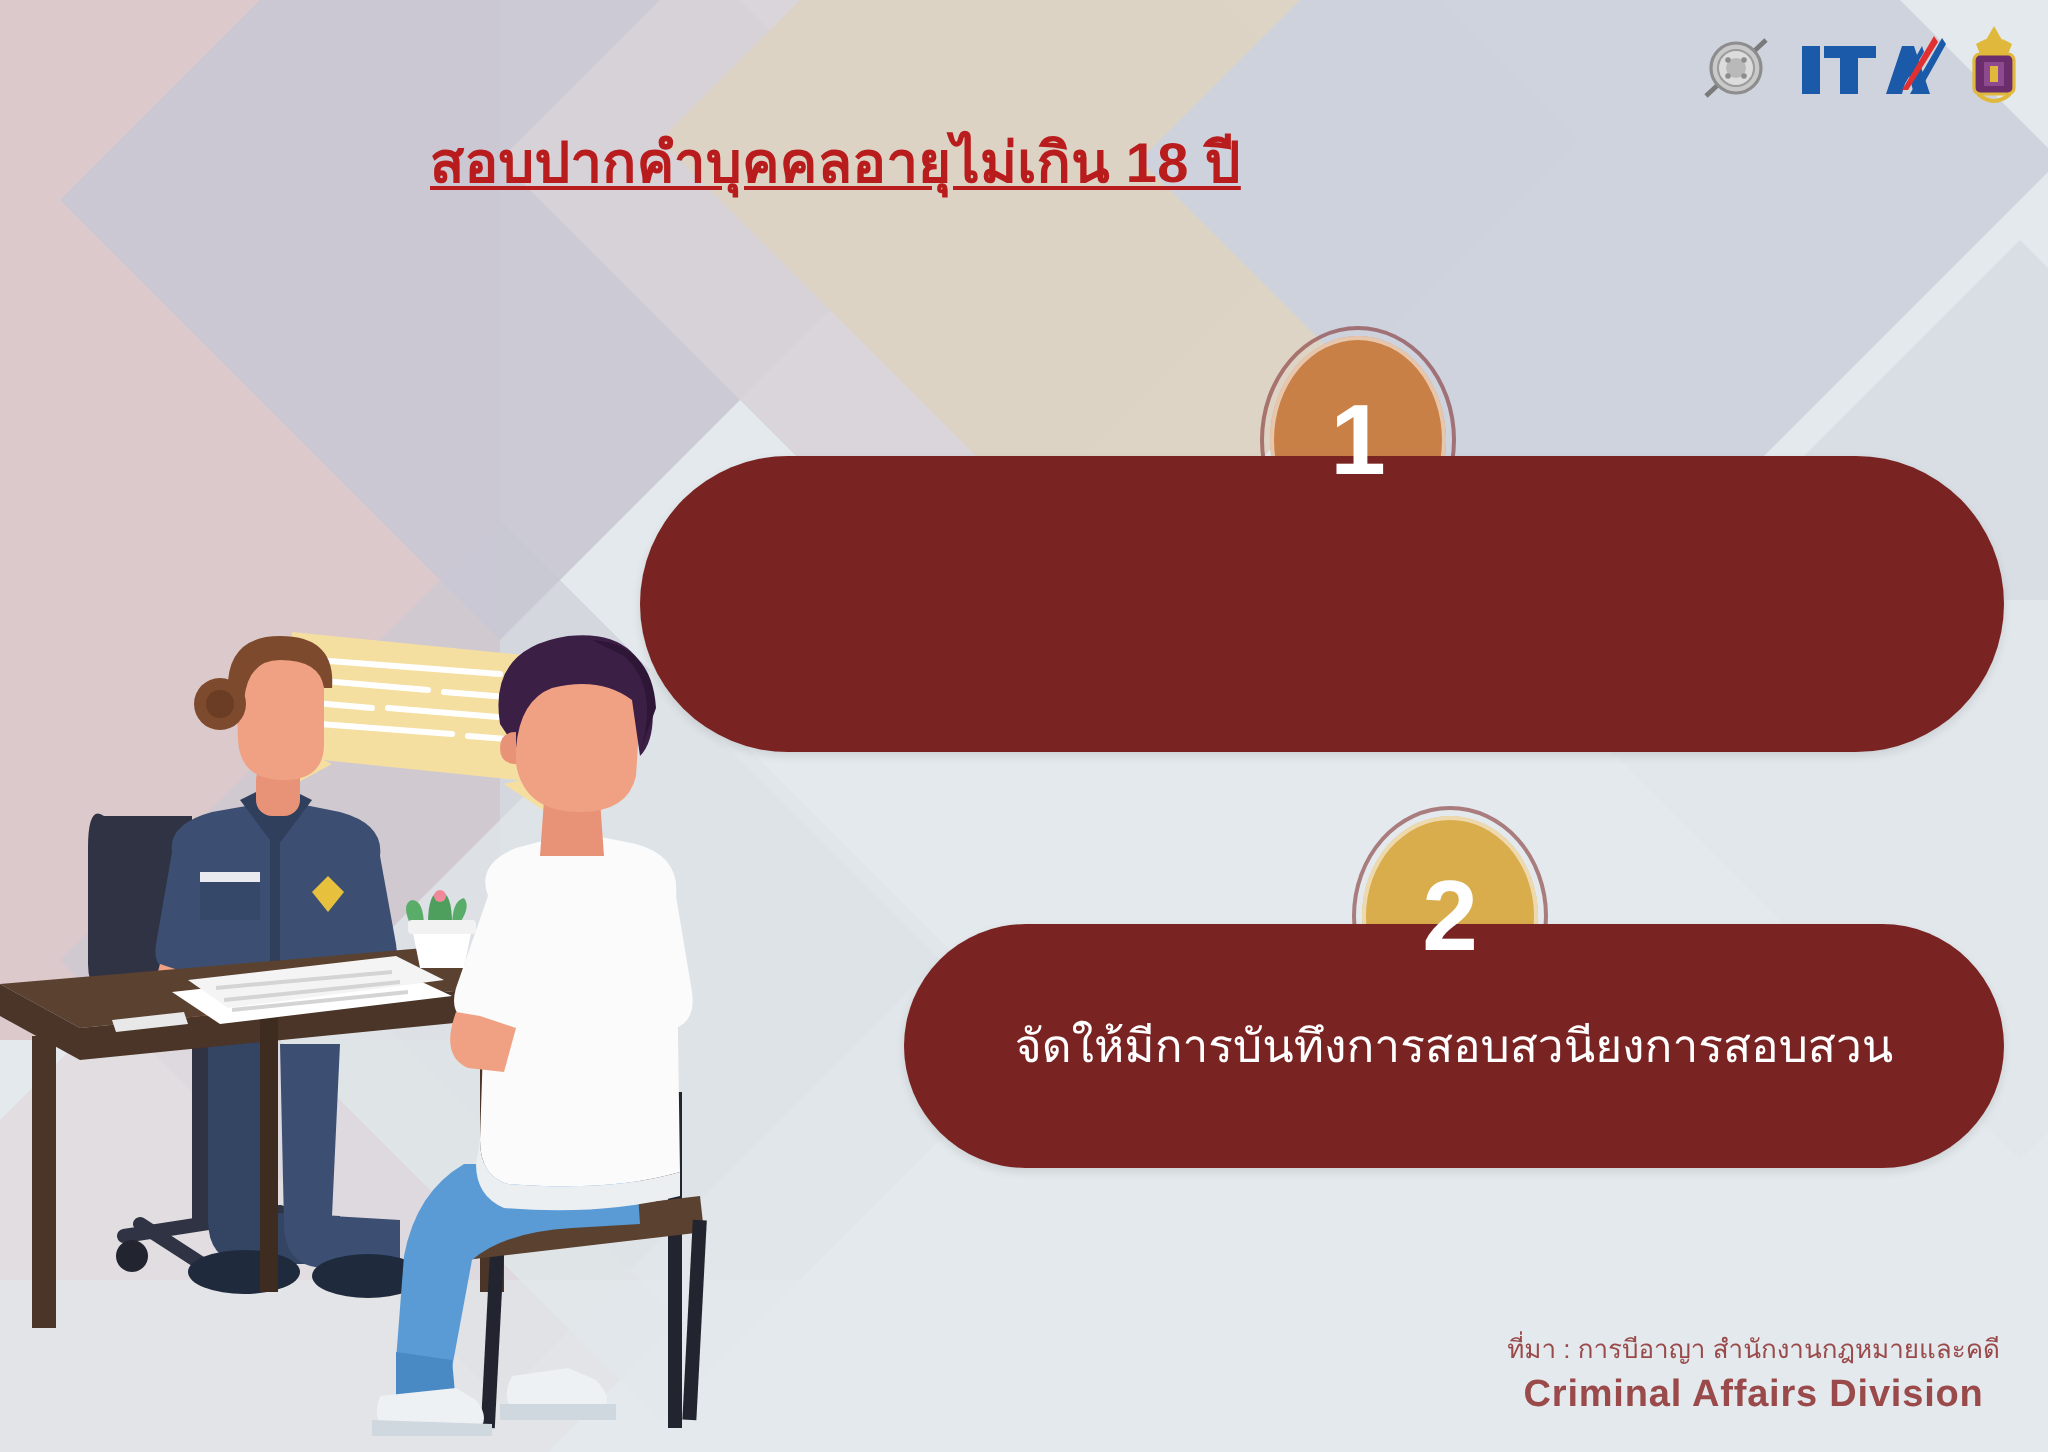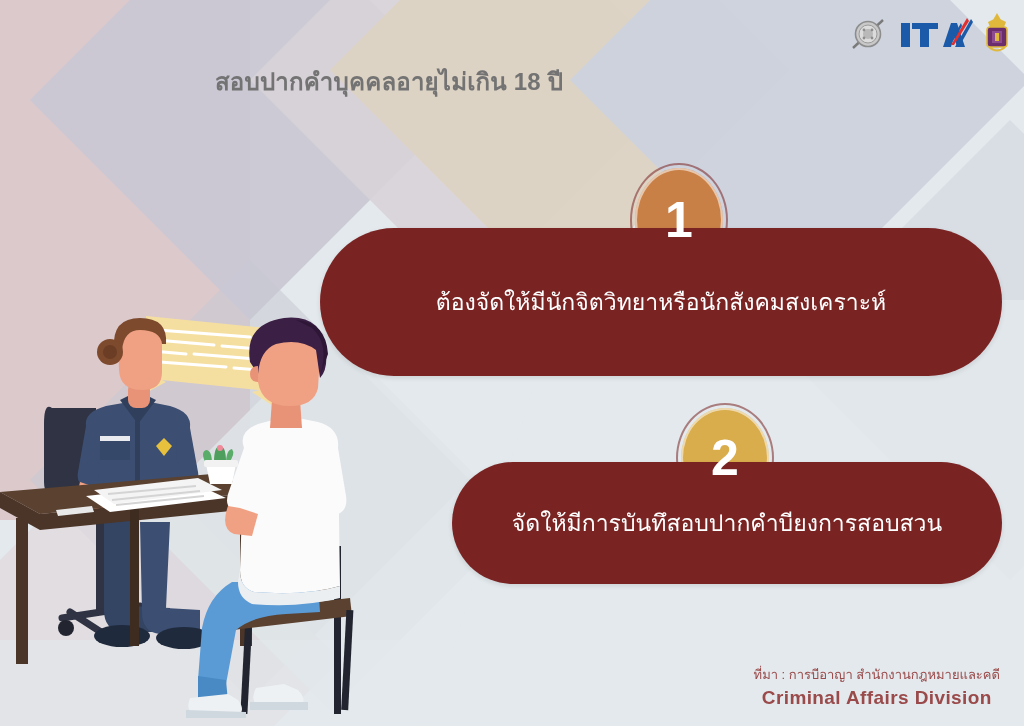--- a/index.html
+++ b/index.html
@@ -28,24 +28,25 @@
     font-family:"Liberation Sans","DejaVu Sans",sans-serif;
     font-size:74px; font-weight:700; letter-spacing:4px;
     fill:none; stroke:#8e8a9d; stroke-width:2.2;
   }
 
   
   #page-title{
     position:absolute; left:215px; top:54px;
     width:620px; height:54px;
     display:flex; align-items:center;
-    color:#737373;
-    font-size:24px; font-weight:700;
+    color:#b91c1c;
+    font-size:28px; font-weight:700;
     letter-spacing:.2px;
     white-space:nowrap;
+    text-decoration:underline;
   }
 
   
   #logo-bar{
     position:absolute; right:12px; top:8px;
     display:flex; align-items:center; gap:9px;
     height:52px;
   }
   .logo-emblem{ display:block; }
 
@@ -193,31 +194,30 @@
     </span>
   </div>
 
   <div id="badge-1" class="badge">
     <span class="badge-ring-outer"></span>
     <span class="badge-ring"></span>
     <span class="badge-num">1</span>
   </div>
 
   <div id="card-1" class="card">
-    <span class="card-line">ต้องจัดให้มีนักจิตวิทยาหรือนักสังคมสงเคราะห์</span>
   </div>
 
   <div id="badge-2" class="badge">
     <span class="badge-ring-outer"></span>
     <span class="badge-ring"></span>
     <span class="badge-num">2</span>
   </div>
 
   <div id="card-2" class="card">
-    <span class="card-line">จัดให้มีการบันทึสอบปากคำบียงการสอบสวน</span>
+    <span class="card-line">จัดให้มีการบันทึงการสอบสวนียงการสอบสวน</span>
   </div>
 
   <div id="illustration">
     <svg viewBox="0 0 400 430" aria-hidden="true">
 
       <g>
         <path d="M146 20 L286 34 L278 96 L142 82 Z" fill="#f5dfa0"></path>
         <path d="M150 78 L140 100 L166 86 Z" fill="#f5dfa0"></path>
         <path d="M268 92 L276 112 L252 96 Z" fill="#f5dfa0"></path>
         <g stroke="#ffffff" stroke-width="3" stroke-linecap="round">

